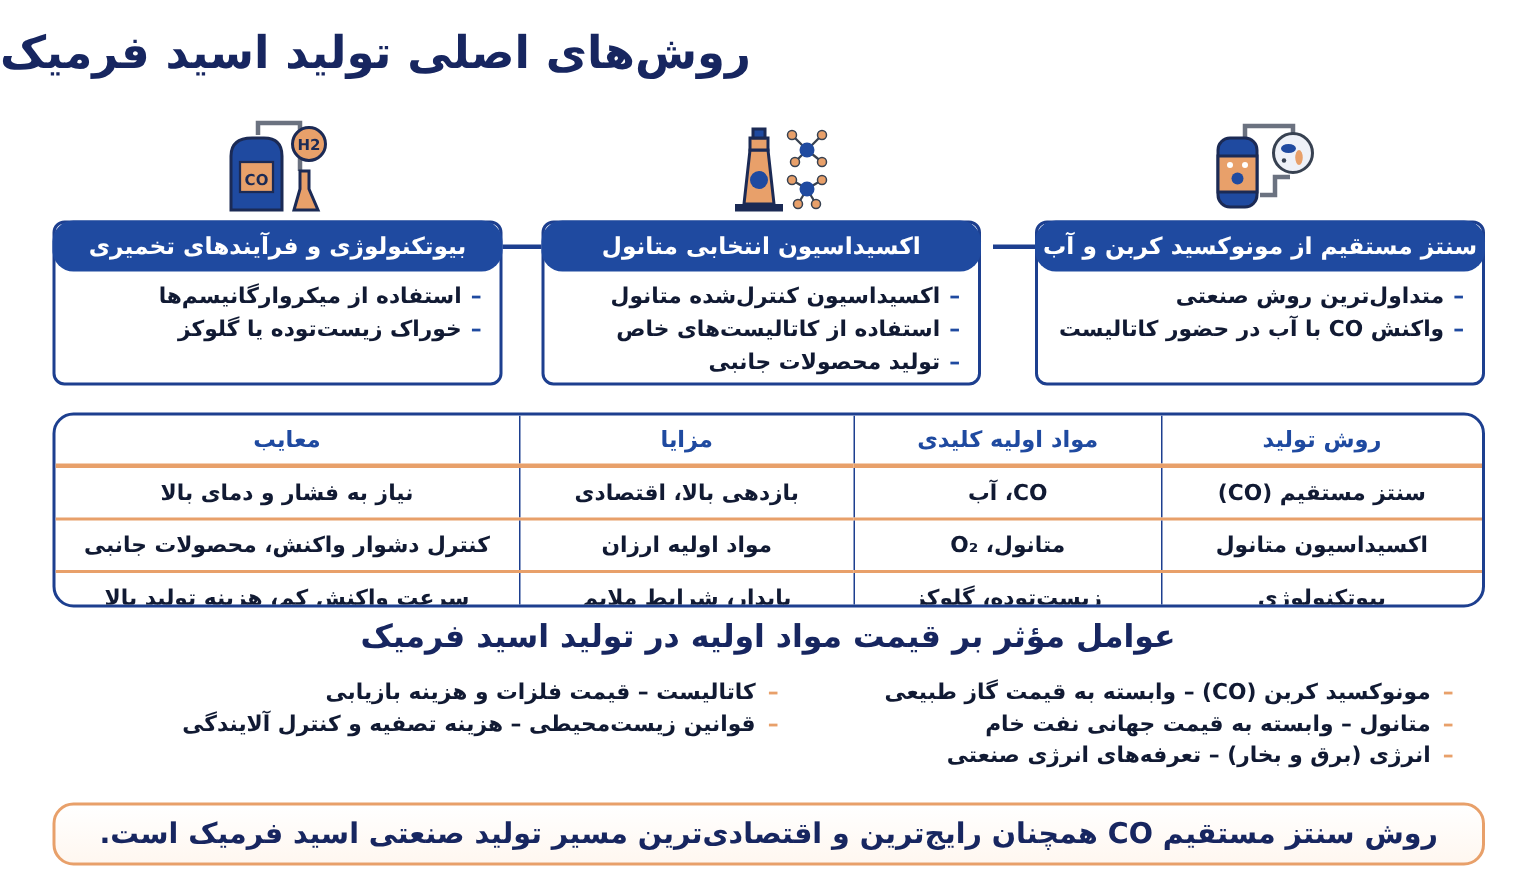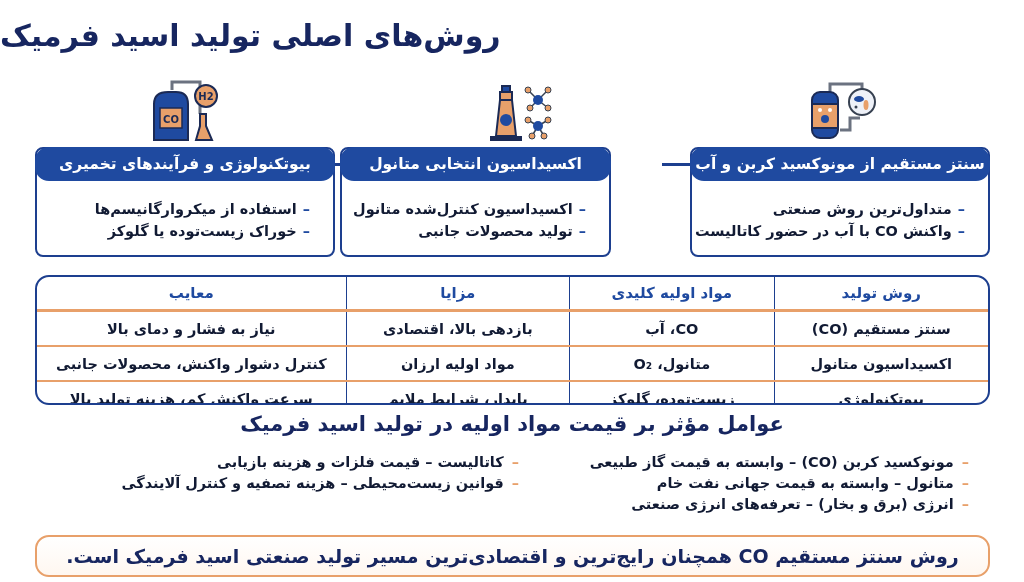--- a/index.html
+++ b/index.html
@@ -18,21 +18,21 @@
     position:absolute; top:147px; height:110px;
     border:2px solid #1d3f8f; border-radius:8px; background:#fff;
     box-sizing:border-box;
   }
   .card-head {
     position:absolute; top:-2px; left:-2px; right:-2px; height:34px;
     background:#1f4aa0; border-radius:14px 14px 14px 14px;
     color:#fff; font-weight:bold; font-size:15.5px;
     display:flex; align-items:center; justify-content:center;
   }
-  .card-list { position:absolute; top:38px; right:12px; left:8px; list-style:none; margin:11px; padding:0; }
+  .card-list { position:absolute; top:38px; right:12px; left:8px; list-style:none; margin:0; padding:0; }
   .card-list li { font-size:14.5px; font-weight:bold; line-height:22px; color:#111a33; white-space:nowrap; }
   .card-list li .dash { color:#1f4aa0; margin-left:6px; }
   .table-wrap {
     position:absolute; top:275px; left:35px; width:955px; height:130px;
     border:2px solid #1d3f8f; border-radius:14px; overflow:hidden; box-sizing:border-box;
   }
   table { width:100%; height:100%; border-collapse:collapse; table-layout:fixed; }
   th, td { text-align:center; border-left:1.5px solid #1d3f8f; font-weight:bold; }
   th:last-child, td:last-child { border-left:none;text-align:center; }
   th { color:#1f4aa0; font-size:15px; height:30px; border-bottom:3px solid #e8a06a; }
@@ -116,24 +116,25 @@
 <div class="connector" style="left:662px; width:29px;"></div>
 
 <div class="card" style="left:690px; width:300px;">
   <div class="card-head">سنتز مستقیم از مونوکسید کربن و آب</div>
   <ul class="card-list">
     <li><span class="dash">–</span><span>متداول‌ترین روش صنعتی</span></li>
     <li><span class="dash">–</span><span>واکنش CO با آب در حضور کاتالیست</span></li>
   </ul>
 </div>
 
-<div class="card" style="left:340px; width:271px;">
+<div class="card" style="left:361px; width:293px;">
   <div class="card-head">اکسیداسیون انتخابی متانول</div>
   <ul class="card-list">
     <li><span class="dash">–</span><span>اکسیداسیون کنترل‌شده متانول</span></li>
+    <li><span class="dash">–</span><span>استفاده از کاتالیست‌های خاص</span></li>
     <li><span class="dash">–</span><span>تولید محصولات جانبی</span></li>
   </ul>
 </div>
 
 <div class="card" style="left:35px; width:300px;">
   <div class="card-head">بیوتکنولوژی و فرآیندهای تخمیری</div>
   <ul class="card-list">
     <li><span class="dash">–</span><span>استفاده از میکروارگانیسم‌ها</span></li>
     <li><span class="dash">–</span><span>خوراک زیست‌توده یا گلوکز</span></li>
   </ul>

